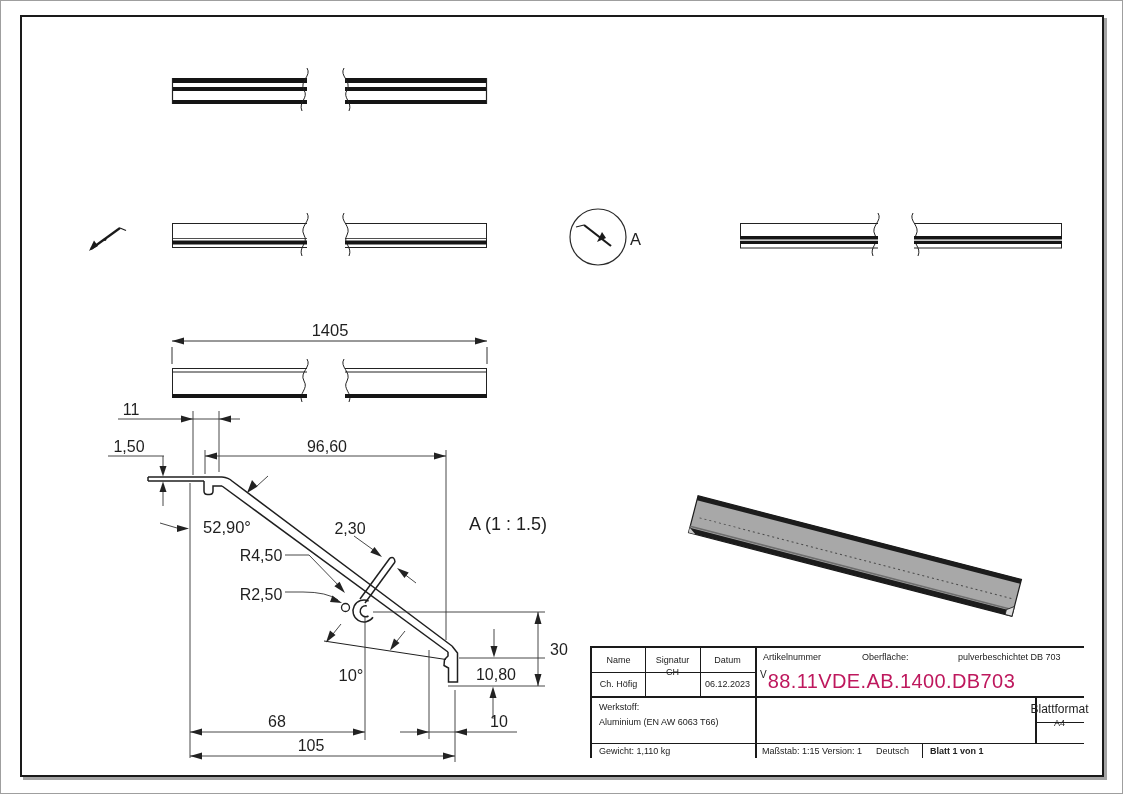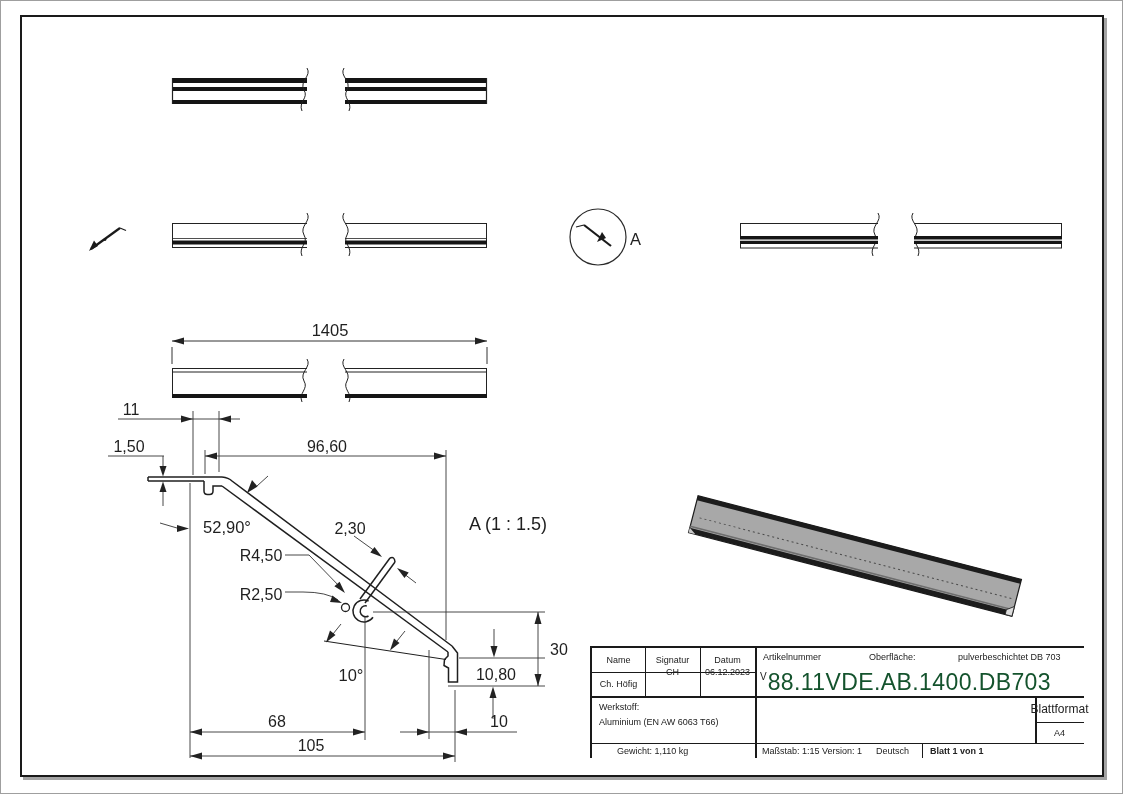--- a/index.html
+++ b/index.html
@@ -22,21 +22,21 @@
 
   
   #tblock { position:absolute; left:590px; top:646px; width:492px; height:110px; background:#fff;
             border-top:2px solid #1a1a1a; border-left:2px solid #1a1a1a; color:#222; }
   #tblock .v, #tblock .h { position:absolute; background:#1a1a1a; }
   #tblock .cell { position:absolute; display:flex; align-items:center; justify-content:center;
                   font-size:9px; white-space:nowrap; }
   #tblock .left { justify-content:flex-start; }
   #pn-row { position:absolute; left:168px; top:21px; white-space:nowrap; }
   #pn-prefix { font-size:10px; vertical-align:10px; margin-right:1px; }
-  #pn-number { font-size:23px; letter-spacing:.4px; color:#14532d; }
+  #pn-number { font-size:20px; letter-spacing:.4px; color:#be185d; }
   #a4 { font-size:13px; }
 </style>
 </head>
 <body>
 
 <div class="page-edge"></div>
 <div id="frame"></div>
 
 <svg id="cad" viewBox="0 0 1123 794" xmlns="http://www.w3.org/2000/svg">
 
@@ -274,33 +274,33 @@
   <div class="v" style="left:443px; top:48px; width:2px; height:47px;"></div>
   <div class="h" style="left:443px; top:74px; width:49px; height:1px;"></div>
   <div class="v" style="left:330px; top:95px; width:1px; height:15px;"></div>
 
   <div class="cell" style="left:0;top:0;width:53px;height:24px;">Name</div>
   <div class="cell" style="left:53px;top:0;width:55px;height:24px;">Signatur</div>
   <div class="cell" style="left:108px;top:0;width:55px;height:24px;">Datum</div>
 
   <div class="cell" style="left:0;top:24px;width:53px;height:24px;">Ch. Höfig</div>
   <div class="cell" style="left:53px;top:12px;width:55px;height:24px;">CH</div>
-  <div class="cell" style="left:108px;top:12px;width:55px;height:24px;">06.12.2023</div>
+  <div class="cell" style="left:108px;top:24px;width:55px;height:24px;">06.12.2023</div>
 
   <div class="cell left" style="left:171px;top:2px;width:110px;height:14px;">Artikelnummer</div>
-  <div class="cell left" style="left:277px;top:2px;width:58px;height:14px;">Oberfläche:</div>
+  <div class="cell left" style="left:270px;top:2px;width:58px;height:14px;">Oberfläche:</div>
   <div class="cell left" style="left:338px;top:2px;width:150px;height:14px;margin-left:28px;">pulverbeschichtet DB 703</div>
   <div id="pn-row">
     <span id="pn-prefix">V</span><span id="pn-number">88.11VDE.AB.1400.DB703</span>
   </div>
 
   <div class="cell left" style="left:7px;top:52px;width:150px;height:14px;">Werkstoff:</div>
   <div class="cell left" style="left:7px;top:67px;width:155px;height:14px;">Aluminium (EN AW 6063 T66)</div>
 
   <div class="cell" style="left:443px;top:48px;width:49px;height:26px;font-size:12px;">Blattformat</div>
-  <div class="cell" id="a4" style="left:443px;top:74px;width:49px;height:21px;">A4</div>
-
-  <div class="cell left" style="left:7px;top:95px;width:150px;height:15px;margin-left:18px;">Gewicht: 1,110 kg</div>
+  <div class="cell" id="a4" style="left:443px;top:64px;width:49px;height:21px;">A4</div>
+
+  <div class="cell left" style="left:7px;top:95px;width:150px;height:15px;">Gewicht: 1,110 kg</div>
   <div class="cell left" style="left:170px;top:95px;width:75px;height:15px;">Maßstab: 1:15</div>
   <div class="cell left" style="left:230px;top:95px;width:50px;height:15px;">Version: 1</div>
   <div class="cell left" style="left:284px;top:95px;width:42px;height:15px;">Deutsch</div>
   <div class="cell left" style="left:338px;top:95px;width:120px;height:15px;font-weight:bold;">Blatt 1 von 1</div>
 </div>
 
 </body></html>

